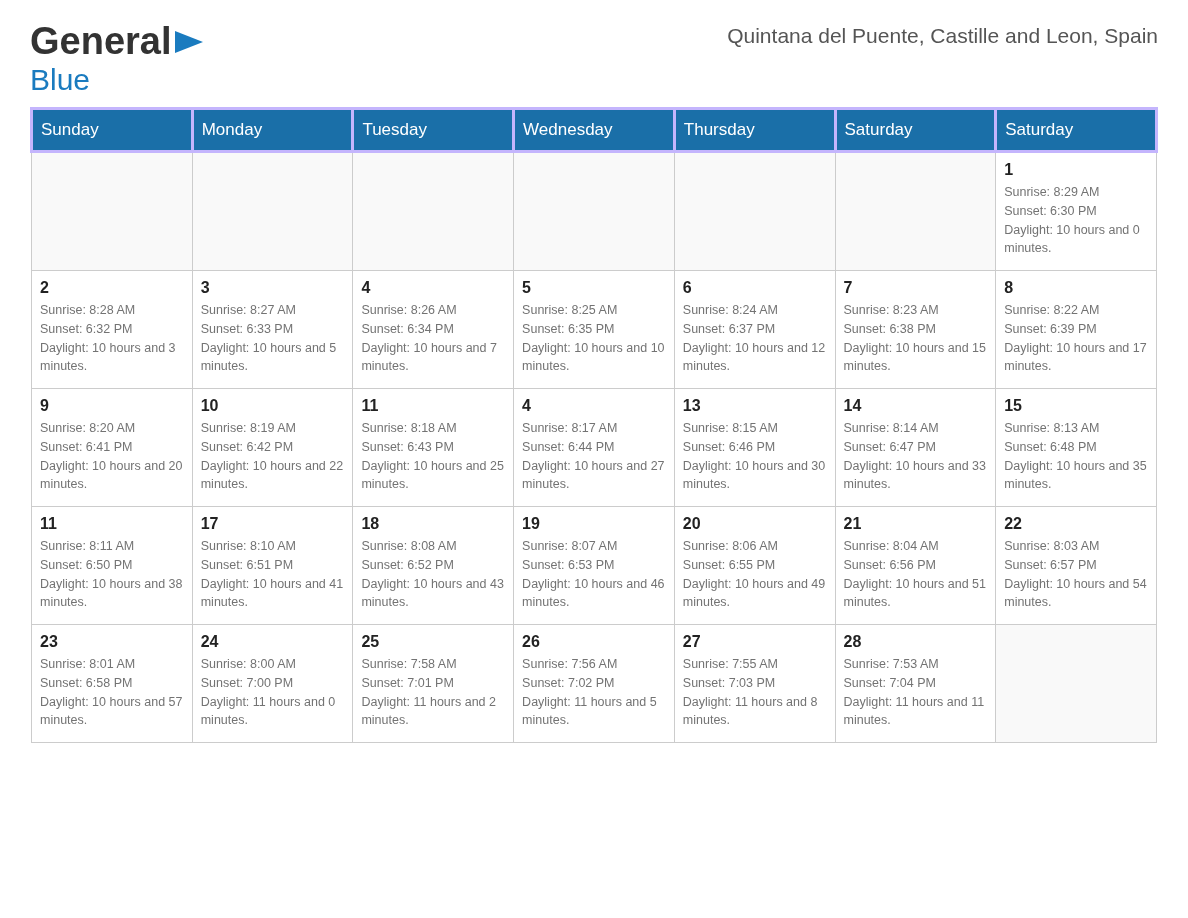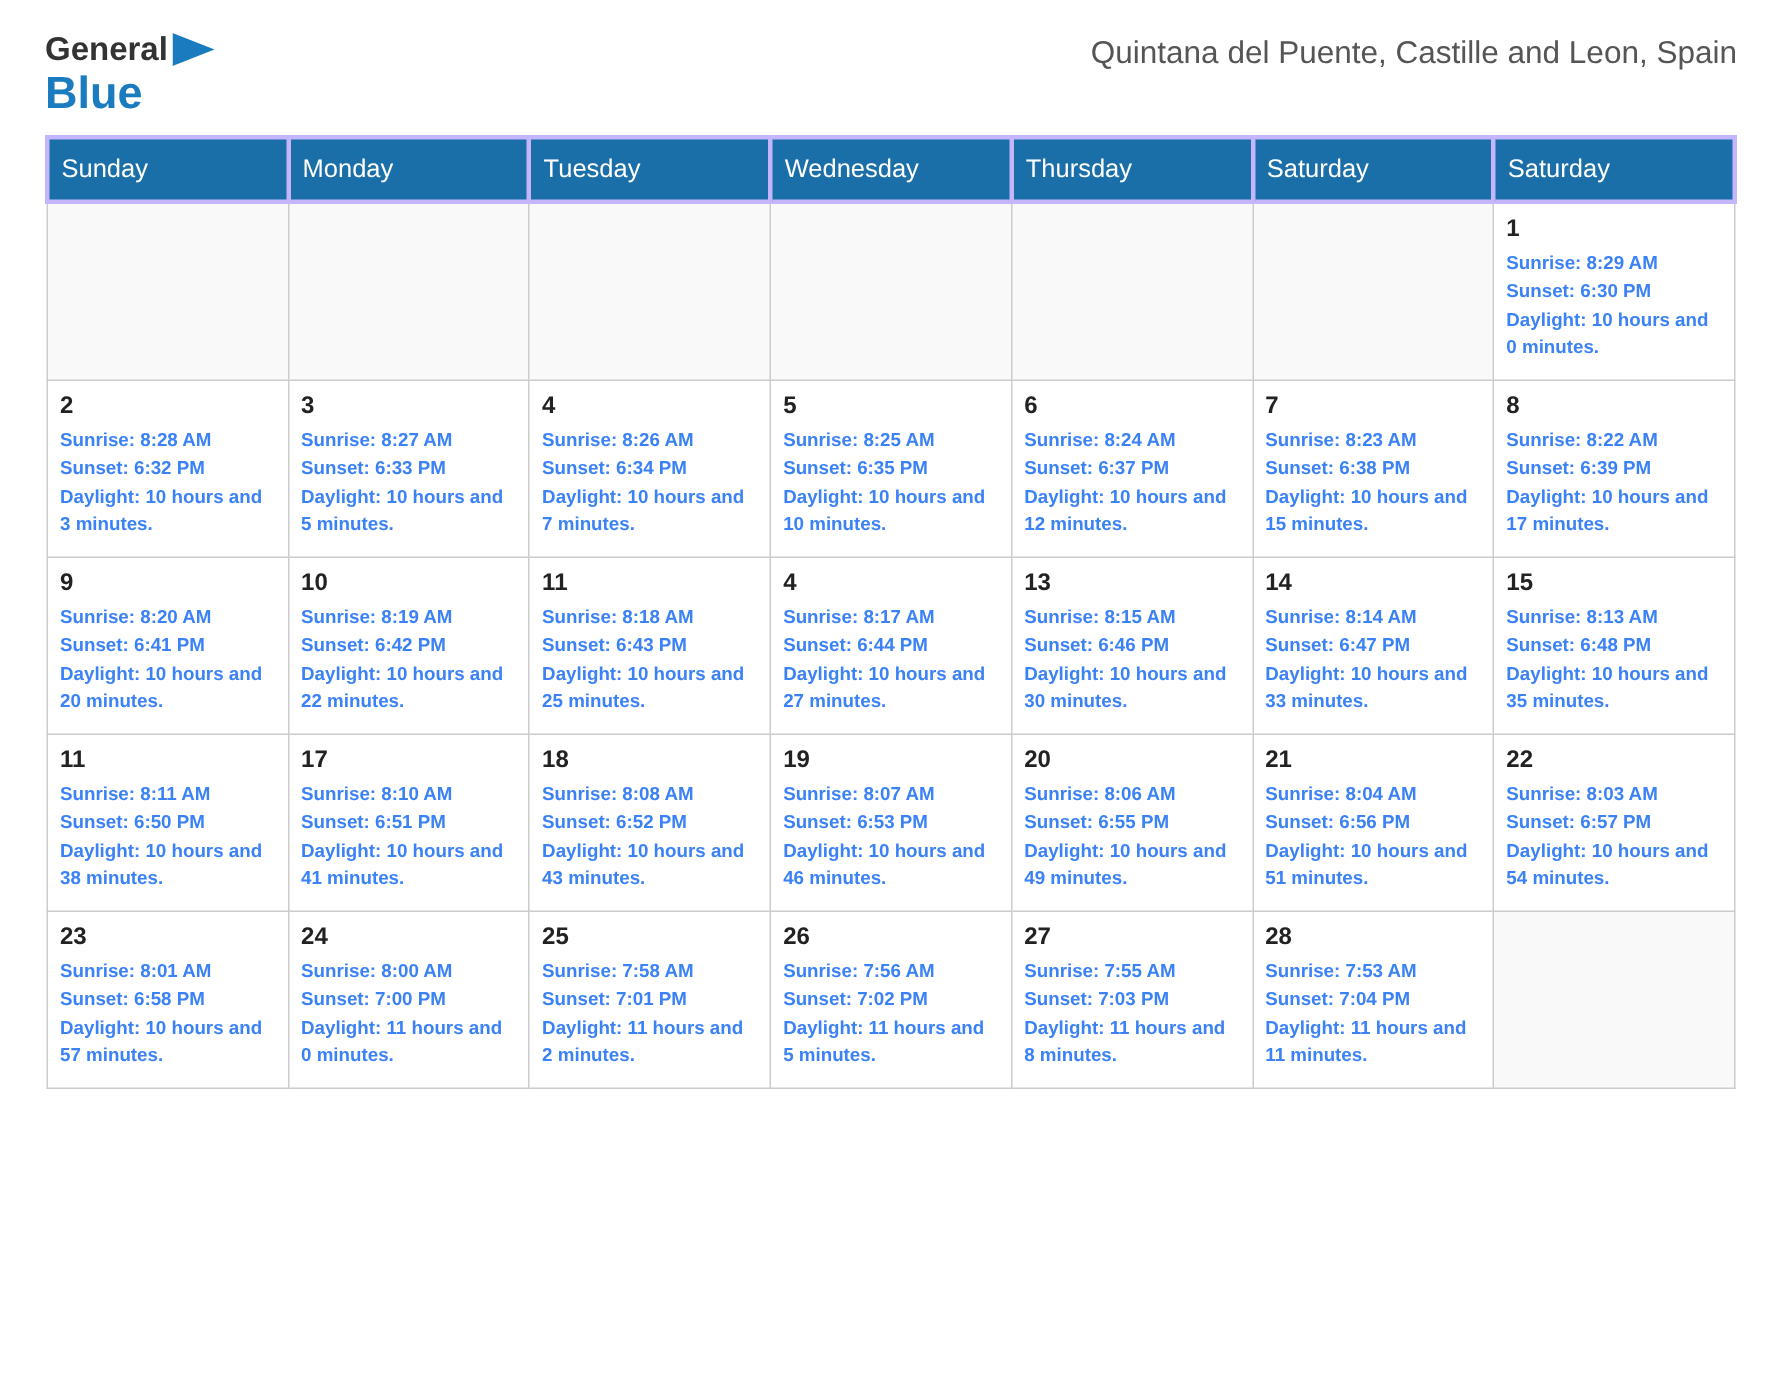--- a/index.html
+++ b/index.html
@@ -64,36 +64,35 @@
     }
     .day-number {
       font-size: 16px;
       font-weight: bold;
       display: block;
       margin-bottom: 4px;
       color: #222;
     }
     .day-info {
       font-size: 12.5px;
-      color: #3b82f6;
+      color: #737373;
       line-height: 1.5;
-      font-weight: bold;
     }
     .logo-row {
       display: flex;
       align-items: center;
     }
     .logo-text-general {
-      font-size: 22px;
+      font-size: 38px;
       font-weight: bold;
       color: #333;
     }
     .logo-text-blue {
       font-size: 30px;
-      font-weight: bold;
+      font-weight: normal;
       color: #1a7bbf;
       margin-top: 24px;
     }
   </style>
 </head>
 <body>
 
 <div class="header">
   <div class="logo">
     <div class="logo-row">

